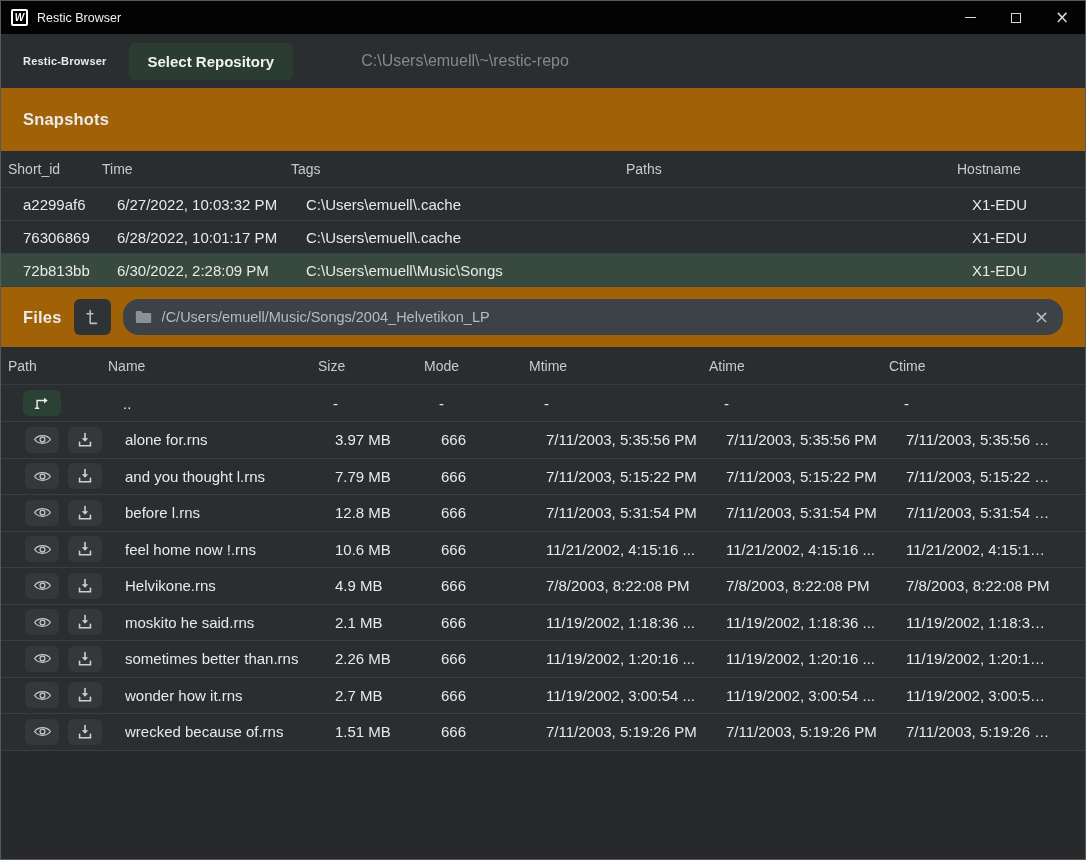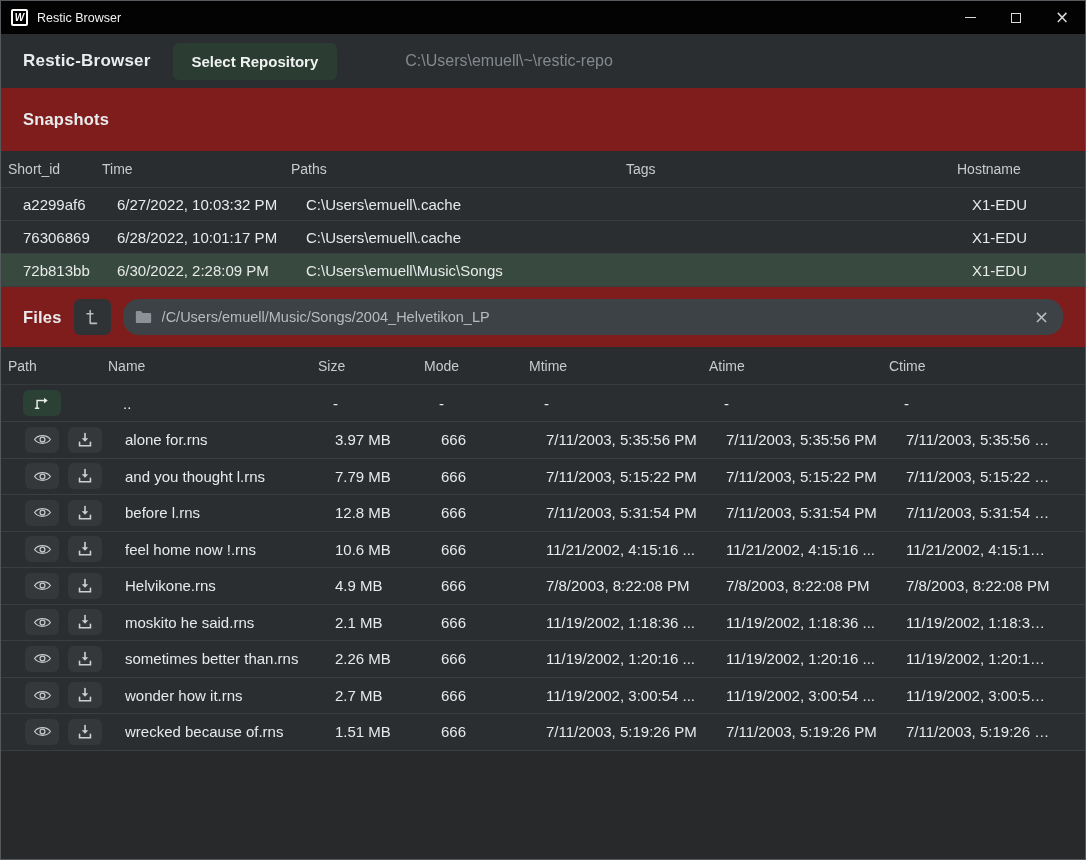--- a/index.html
+++ b/index.html
@@ -29,29 +29,29 @@
   .tb-btn { width:46px; height:100%; display:flex; align-items:center; justify-content:center; }
   .glyph-min { width:11px; height:0; border-top:1px solid #d9d9d9; display:block; }
   .glyph-max { width:10px; height:10px; border:1px solid #d9d9d9; display:block; }
   .glyph-close { color:#d9d9d9; font-size:17px; line-height:1; font-family:"DejaVu Sans",sans-serif; }
   
   .header {
     height:54px; background:#2b2e30;
     display:flex; align-items:center; gap:22px; padding:0 22px;
     flex:0 0 auto;
   }
-  .app-name { color:#e9ebec; font-size:17px; font-weight:700; letter-spacing:0.2px; }
+  .app-name { color:#e9ebec; font-size:11px; font-weight:700; letter-spacing:0.2px; }
   .select-repo-btn {
     background:#2b3d32; color:#f0f2f2; border:none; border-radius:6px;
     font-family:inherit; font-size:15px; font-weight:700;
     padding:10px 19px; cursor:pointer;
   }
   .repo-path { color:#84898d; font-size:16px;margin-left:46px; }
   
-  .section-band { background:#7f1d1d; display:flex; align-items:center; padding:0 22px; flex:0 0 auto; }
+  .section-band { background:#a16207; display:flex; align-items:center; padding:0 22px; flex:0 0 auto; }
   .snapshots-band { height:63px; }
   .section-title { color:#e9ebec; font-size:16.5px; font-weight:700; letter-spacing:0.2px; }
   
   .thead {
     background:#2a2d2f; color:#c7cbce; font-size:14px;
     display:grid; align-items:center; padding:0 7px; flex:0 0 auto;
     border-bottom:1px solid #373b3e;
   }
   .snap-grid { grid-template-columns:94px 189px 335px 331px 1fr; }
   .files-grid { grid-template-columns:100px 210px 106px 105px 180px 180px 1fr; }
@@ -123,22 +123,22 @@
     <span class="repo-path">C:\Users\emuell\~\restic-repo</span>
   </div>
 
   <div class="section-band snapshots-band">
     <span class="section-title">Snapshots</span>
   </div>
 
   <div class="thead snap-grid snap-head">
     <span class="cell">Short_id</span>
     <span class="cell">Time</span>
+    <span class="cell">Tags</span>
     <span class="cell">Paths</span>
-    <span class="cell">Tags</span>
     <span class="cell">Hostname</span>
   </div>
 
   <div class="trow snap-grid snap-row">
     <span class="cell">a2299af6</span>
     <span class="cell">6/27/2022, 10:03:32 PM</span>
     <span class="cell">C:\Users\emuell\.cache</span>
     <span class="cell"></span>
     <span class="cell">X1-EDU</span>
   </div>

